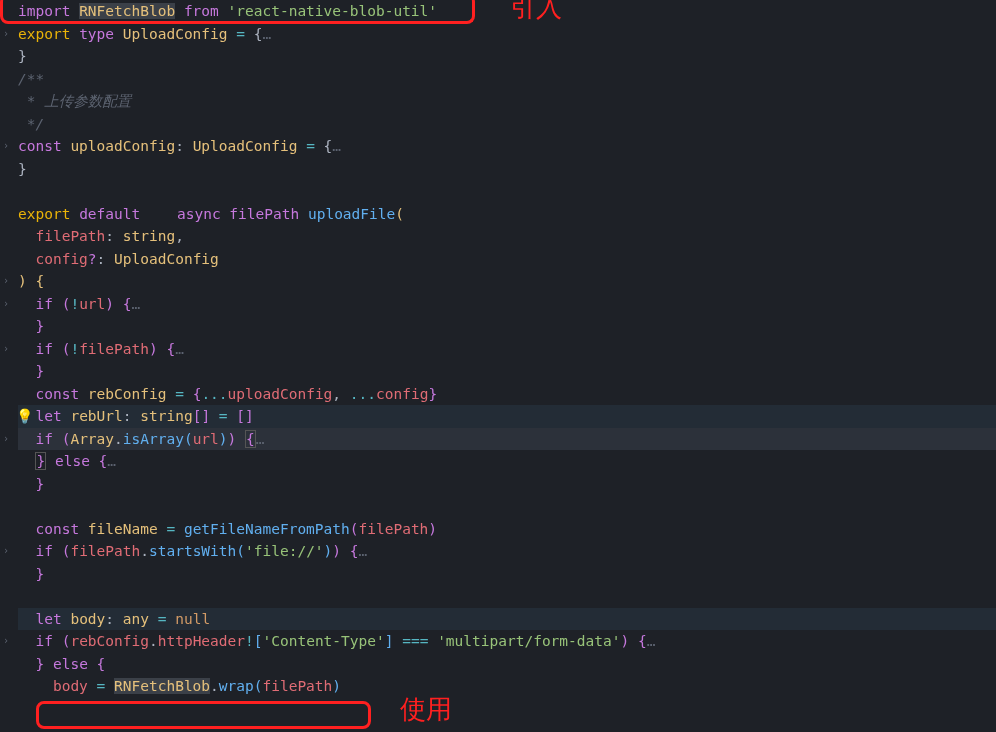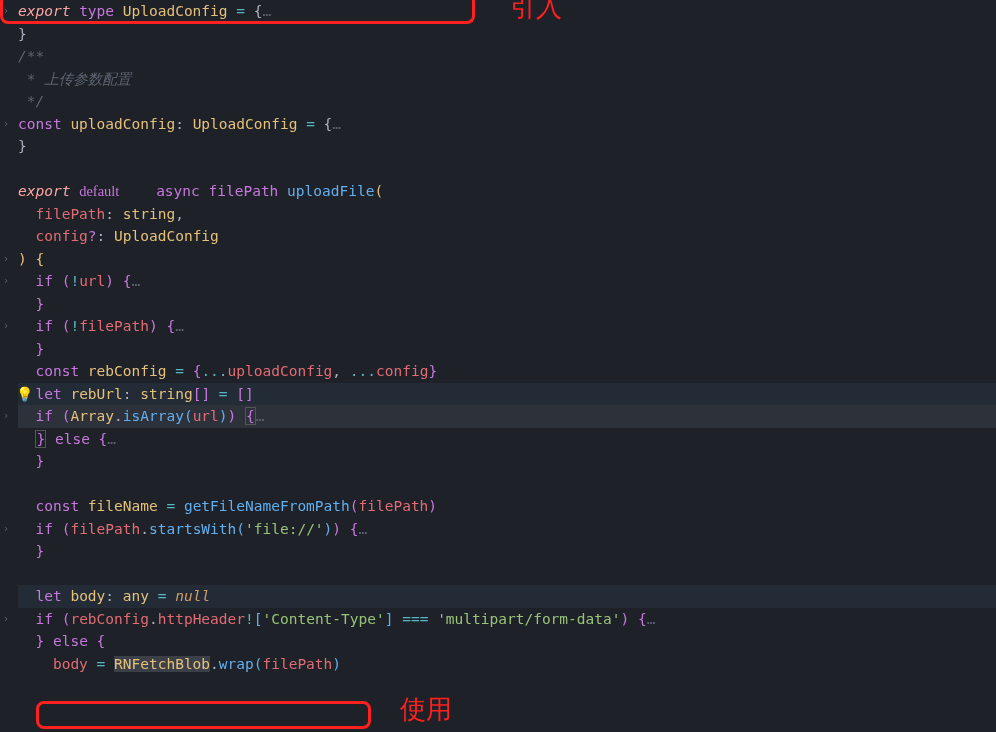--- a/index.html
+++ b/index.html
@@ -32,42 +32,42 @@
 }
 .fold {
   color: #5c6370;
   font-size: 10px;
   display: inline-block;
   width: 12px;
   text-align: center;
 }
 
 .kw-import { color: #c678dd; }
-.kw-export { color: #fca5a5; font-style: italic; }
+.kw-export { color: #eab308; }
 .kw-type { color: #c678dd; }
 .kw-from { color: #c678dd; }
 .kw-const { color: #c678dd; }
-.kw-default { color: #c678dd; font-family: Liberation Serif, serif; }
+.kw-default { color: #c678dd; }
 .kw-async { color: #c678dd; margin-left: 28px; }
 .kw-function { color: #c678dd; }
 .kw-if { color: #c678dd; }
 .kw-else { color: #c678dd; }
 .kw-let { color: #c678dd; }
 .cls { color: #e5c07b; }
 .type { color: #e5c07b; }
 .ident { color: #e06c75; }
 .str { color: #98c379; }
 .fn { color: #61afef; }
 .op { color: #56b6c2; }
 .cmt { color: #5c6370; font-style: italic; }
 .punct { color: #abb2bf; }
 .optional { color: #c678dd; }
 .paren-gold { color: #e5c07b; }
 .paren-pink { color: #c678dd; }
-.null { color: #d19a66; font-style: italic; }
+.null { color: #d19a66; }
 
 .highlight-dark {
   background: rgba(97, 175, 239, 0.08);
 }
 .sel {
   background: #3b4048;
 }
 
 .red-box {
   position: absolute;
@@ -89,20 +89,21 @@
   font-size: 14px;
 }
 .ellipsis { color: #5c6370; }
 .hl-line { background: #2c313a; }
 </style>
 </head>
 <body>
 
 <div class="editor">
 
+<div class="line"><span class="kw-import">import</span> <span class="cls sel">RNFetchBlob</span> <span class="kw-from">from</span> <span class="str">'react-native-blob-util'</span></div>
 
 <div class="line"><span class="gutter fold">›</span><span class="kw-export">export</span> <span class="kw-type">type</span> <span class="cls">UploadConfig</span> <span class="op">=</span> <span class="punct">{</span><span class="ellipsis">…</span></div>
 
 <div class="line"><span class="punct">}</span></div>
 
 <div class="line"><span class="cmt">/**</span></div>
 <div class="line"><span class="cmt"> * 上传参数配置</span></div>
 <div class="line"><span class="cmt"> */</span></div>
 
 <div class="line"><span class="gutter fold">›</span><span class="kw-const">const</span> <span class="cls">uploadConfig</span><span class="punct">: </span><span class="type">UploadConfig</span> <span class="op">=</span> <span class="punct">{</span><span class="ellipsis">…</span></div>

